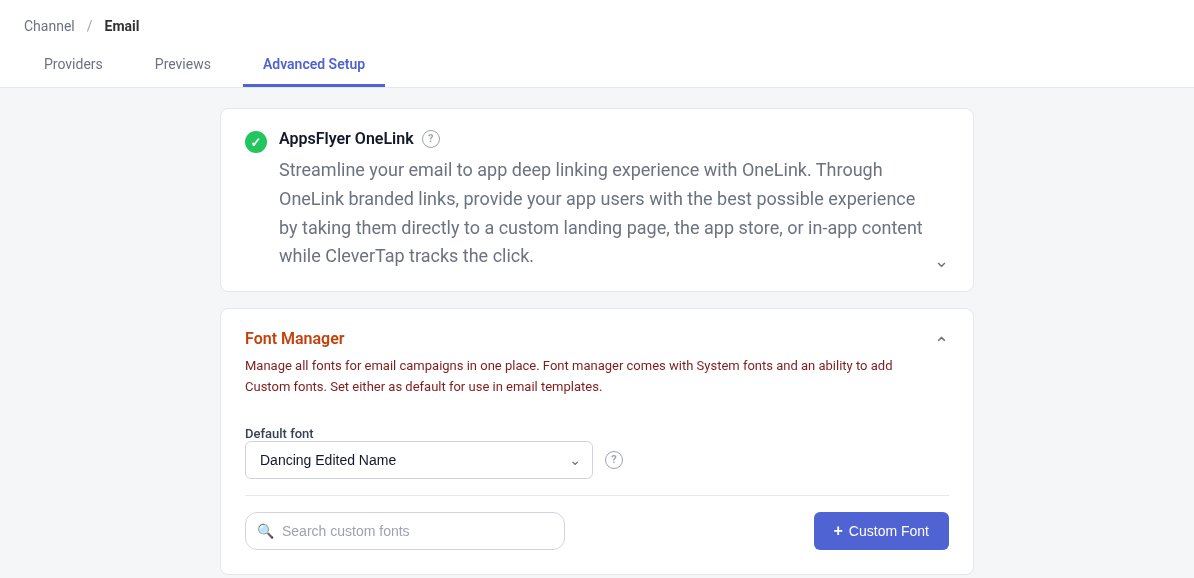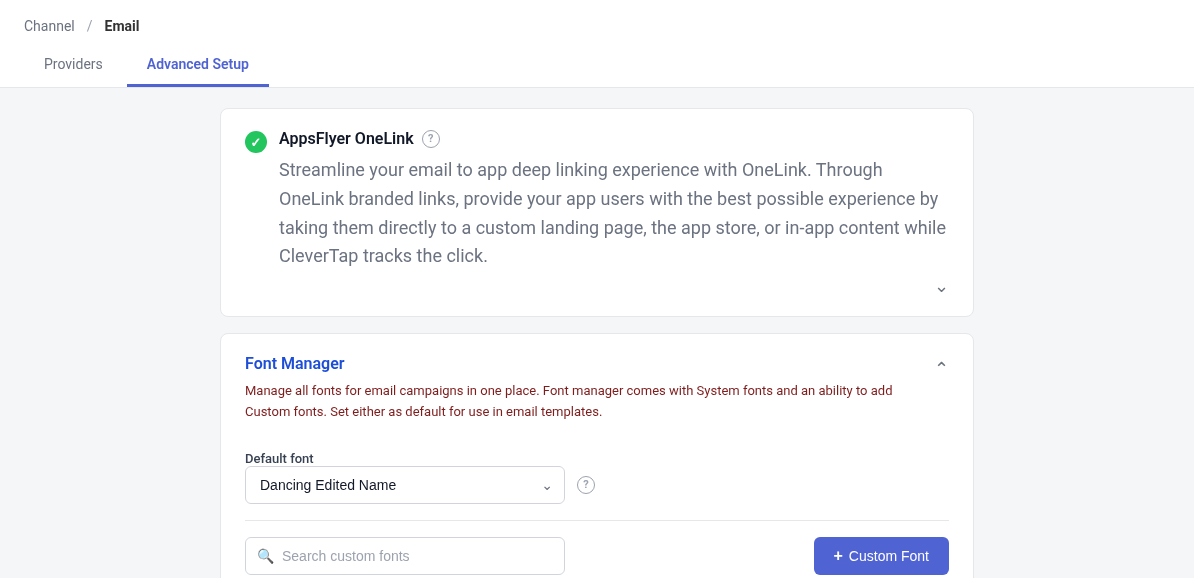--- a/index.html
+++ b/index.html
@@ -42,21 +42,21 @@
       color: #9ca3af;
     }
 
     .breadcrumb-current {
       color: #333;
       font-weight: 700;
     }
 
     .tabs {
       display: flex;
-      gap: 0;
+      gap: 8px;
       margin-top: 10px;
       text-align: center;
     }
 
     .tab {
       padding: 12px 20px;
       font-size: 14px;
       color: #6b7280;
       cursor: pointer;
       border-bottom: 3px solid transparent;
@@ -84,21 +84,20 @@
       margin-bottom: 16px;
       overflow: hidden;
     }
 
     .section-header {
       display: flex;
       align-items: flex-end;
       justify-content: space-between;
       padding: 20px 24px;
       cursor: pointer;
-      flex-direction: column;
     }
 
     .section-header-left {
       display: flex;
       align-items: flex-start;
       gap: 12px;
       flex: 1;
     }
 
     .check-icon {
@@ -175,21 +174,21 @@
       cursor: pointer;
     }
 
     .font-manager-header-left {
       flex: 1;
     }
 
     .font-manager-title {
       font-size: 16px;
       font-weight: 600;
-      color: #1d4ed8;
+      color: #c2410c;
       margin-bottom: 8px;
     }
 
     .font-manager-desc {
       font-size: 13px;
       color: #7f1d1d;
       line-height: 1.6;
       max-width: 700px;
     }
 
@@ -205,21 +204,21 @@
     }
 
     .font-selector-row {
       display: flex;
       align-items: center;
       gap: 12px;
     }
 
     .font-select-wrapper {
       position: relative;
-      width: 320px;
+      width: 348px;
       text-decoration: underline;
     }
 
     .font-select {
       width: 100%;
       padding: 10px 40px 10px 14px;
       border: 1px solid #d1d5db;
       border-radius: 6px;
       font-size: 14px;
       color: #111827;
@@ -264,21 +263,21 @@
       top: 50%;
       transform: translateY(-50%);
       color: #9ca3af;
       font-size: 14px;
     }
 
     .search-input {
       width: 100%;
       padding: 10px 14px 10px 36px;
       border: 1px solid #d1d5db;
-      border-radius: 6px;
+      border-radius: 12px;
       font-size: 14px;
       color: #374151;
       outline: none;
       background: #fff;
     }
 
     .search-input::placeholder {
       color: #9ca3af;
     }
 
@@ -306,20 +305,21 @@
 <body>
 
 <div class="top-bar">
   <div class="breadcrumb">
     <span class="breadcrumb-link">Channel</span>
     <span class="breadcrumb-sep">/</span>
     <span class="breadcrumb-current">Email</span>
   </div>
   <div class="tabs">
     <span class="tab">Providers</span>
+    <span class="tab">Previews</span>
     <span class="tab active">Advanced Setup</span>
   </div>
 </div>
 
 <div class="main-content">
 
   <div class="section-card">
     <div class="section-header">
       <div class="section-header-left">
         <div class="check-icon"></div>

